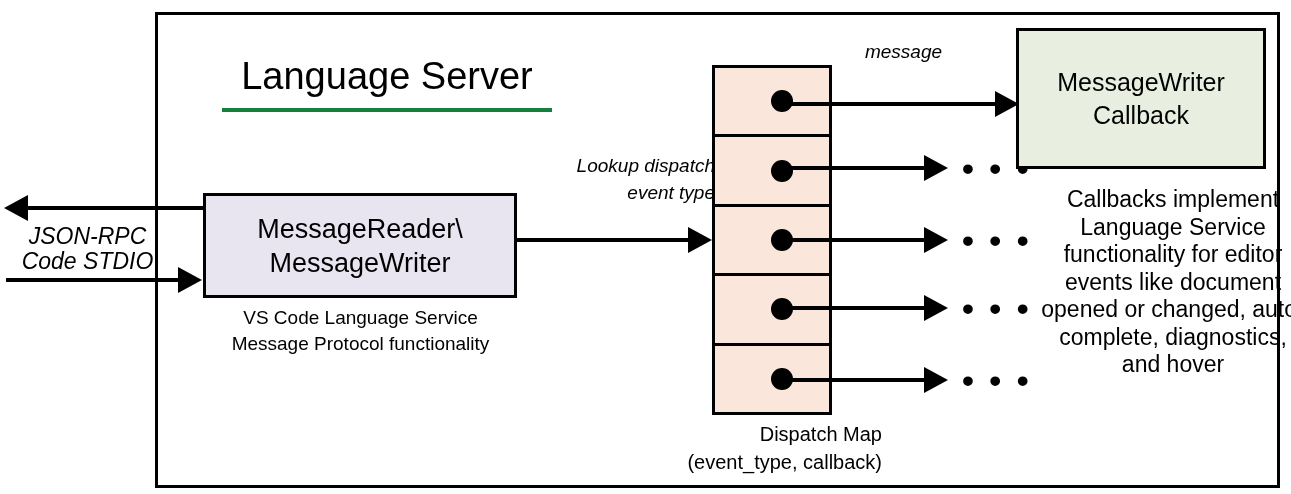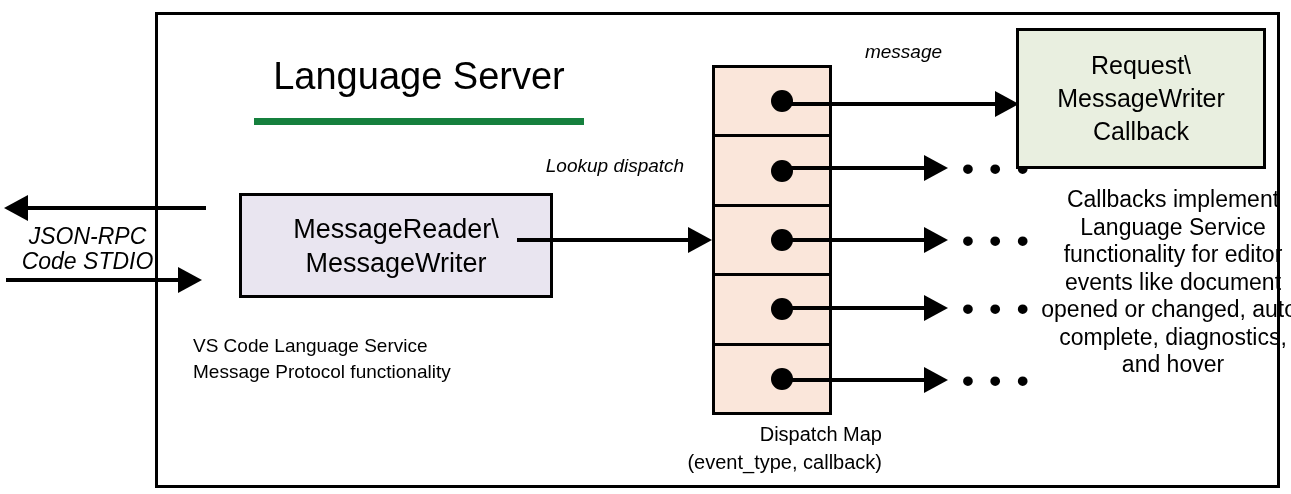--- a/index.html
+++ b/index.html
@@ -23,75 +23,74 @@
     left: 155px;
     top: 12px;
     width: 1125px;
     height: 476px;
     border: 3px solid #000;
     box-sizing: border-box;
   }
 
   
   #page-title {
-    left: 254px;
+    left: 222px;
     top: 52px;
     width: 330px;
     font-size: 38px;
     line-height: 48px;
     text-align: center;
-    border-bottom: 7px solid #15803d;
-    padding-bottom: 18px;
+    border-bottom: 4px solid #15803d;
+    padding-bottom: 8px;
     white-space: nowrap;
   }
 
   
   #msg-box {
     left: 203px;
     top: 193px;
     width: 314px;
     height: 105px;
     background: #e9e5f0;
     border: 3px solid #000;
     box-sizing: border-box;
     display: flex;
     flex-direction: column;
     align-items: center;
     justify-content: center;
     font-size: 27px;
     line-height: 34px;
     text-align: center;
-    margin-left: 36px;
   }
   #msg-caption {
     left: 193px;
     top: 305px;
     width: 335px;
+    text-align: center;
     font-size: 19px;
     line-height: 26px;
-    margin-top: 28px;
   }
 
   
   #jsonrpc-label {
     left: 20px;
     top: 224px;
     width: 135px;
     text-align: center;
     font-size: 23px;
     line-height: 25px;
     font-style: italic;
   }
 
   
   #lookup-label {
     left: 515px;
     top: 152px;
     width: 200px;
-    text-align: center;
+    text-align: right;
     font-size: 19px;
     line-height: 27px;
     font-style: italic;
   }
 
   
   #dispatch-label {
     left: 836px;
     top: 38px;
     width: 135px;
@@ -216,20 +215,21 @@
   <div class="abs" id="msg-caption">
     <div>VS Code Language Service</div>
     <div>Message Protocol functionality</div>
   </div>
 
   <div class="abs hline" style="left:517px; top:238px; width:174px;"></div>
   <div class="abs arrow-right" style="left:688px; top:227px;"></div>
 
   <div class="abs" id="lookup-label">
     <div>Lookup dispatch</div>
+    <div>event type</div>
   </div>
 
   <div class="abs" id="dispatch-map">
     <div class="dm-cell">
       <span class="dm-dot"></span>
     </div>
     <div class="dm-cell">
       <span class="dm-dot"></span>
     </div>
     <div class="dm-cell">
@@ -264,19 +264,18 @@
 
   <div class="abs hline" style="left:780px; top:306px; width:146px;"></div>
   <div class="abs arrow-right" style="left:924px; top:295px;"></div>
   <div class="abs ellipsis" style="left:962px; top:301px;">• • •</div>
 
   <div class="abs hline" style="left:780px; top:378px; width:146px;"></div>
   <div class="abs arrow-right" style="left:924px; top:367px;"></div>
   <div class="abs ellipsis" style="left:962px; top:373px;">• • •</div>
 
   <div class="abs" id="callback-box">
-    <div>Request\</div>
     <div>MessageWriter</div>
     <div>Callback</div>
   </div>
   <div class="abs" id="callback-caption">Callbacks implement Language Service functionality for editor events like document opened or changed, auto-complete, diagnostics, and hover</div>
 
 </div>
 
 </body></html>

